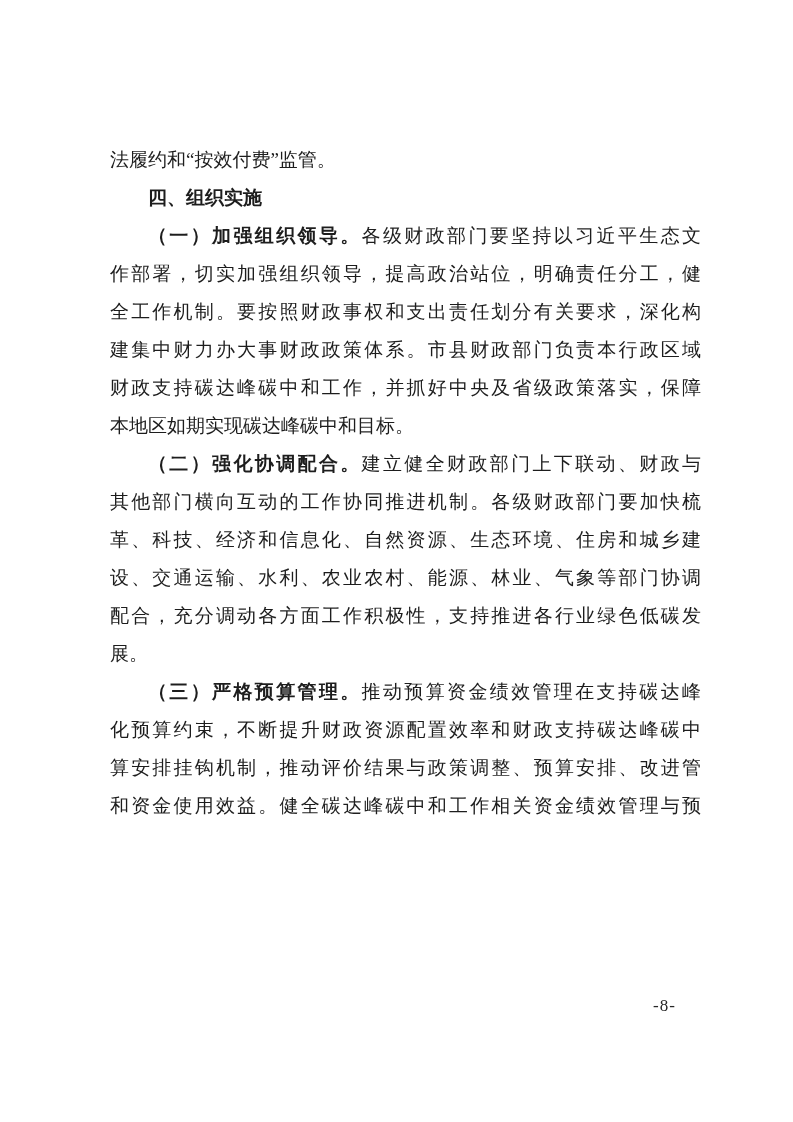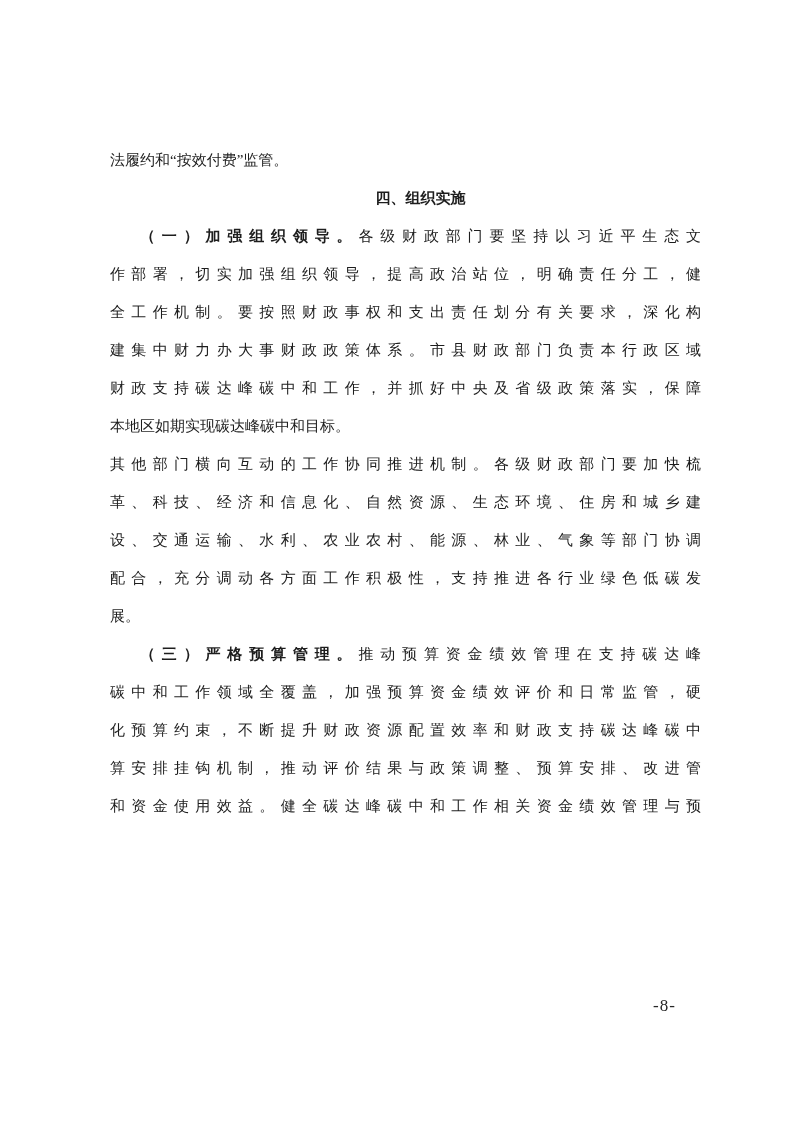--- a/index.html
+++ b/index.html
@@ -18,36 +18,36 @@
   }
   .text-block {
     position: absolute;
     left: 110px;
     top: 141px;
     width: 591px;
   }
   .line {
     height: 38px;
     line-height: 38px;
-    font-size: 15px;
+    font-size: 19px;
     letter-spacing: 0;
     text-align: justify;
     text-align-last: justify;
     overflow: hidden;
   }
   .line.plain {
     text-align: left;
     text-align-last: auto;
   }
   .line.indent {
     text-indent: 2em;
   }
   .line.heading {
     font-weight: bold;
-    text-align: center;
+    text-align: left;
     text-align-last: auto;
   }
   .lead {
     font-weight: bold;
   }
   .page-number {
     position: absolute;
     left: 653px;
     top: 996px;
     font-size: 17px;
@@ -68,30 +68,30 @@
     <div class="line heading indent">四、组织实施</div>
 
     <div class="line indent"><span class="lead">（一）加强组织领导。</span><span>各级财政部门要坚持以习近平生态文</span></div>
 
     <div class="line">作部署，切实加强组织领导，提高政治站位，明确责任分工，健</div>
     <div class="line">全工作机制。要按照财政事权和支出责任划分有关要求，深化构</div>
     <div class="line">建集中财力办大事财政政策体系。市县财政部门负责本行政区域</div>
     <div class="line">财政支持碳达峰碳中和工作，并抓好中央及省级政策落实，保障</div>
     <div class="line plain">本地区如期实现碳达峰碳中和目标。</div>
 
+    <div class="line indent"><span class="lead">（二）强化协调配合。</span><span>建立健全财政部门上下联动、财政与</span></div>
 
     <div class="line">其他部门横向互动的工作协同推进机制。各级财政部门要加快梳</div>
     <div class="line">革、科技、经济和信息化、自然资源、生态环境、住房和城乡建</div>
     <div class="line">设、交通运输、水利、农业农村、能源、林业、气象等部门协调</div>
     <div class="line">配合，充分调动各方面工作积极性，支持推进各行业绿色低碳发</div>
     <div class="line plain">展。</div>
 
     <div class="line indent"><span class="lead">（三）严格预算管理。</span><span>推动预算资金绩效管理在支持碳达峰</span></div>
 
-    <div class="line">碳中和工作领域全覆盖，加强预算资金绩效评价和日常监管，硬</div>
     <div class="line">化预算约束，不断提升财政资源配置效率和财政支持碳达峰碳中</div>
     <div class="line">算安排挂钩机制，推动评价结果与政策调整、预算安排、改进管</div>
     <div class="line">和资金使用效益。健全碳达峰碳中和工作相关资金绩效管理与预</div>
 
   </div>
 
   <div class="page-number">-8-</div>
 </div>
 
 </body></html>

